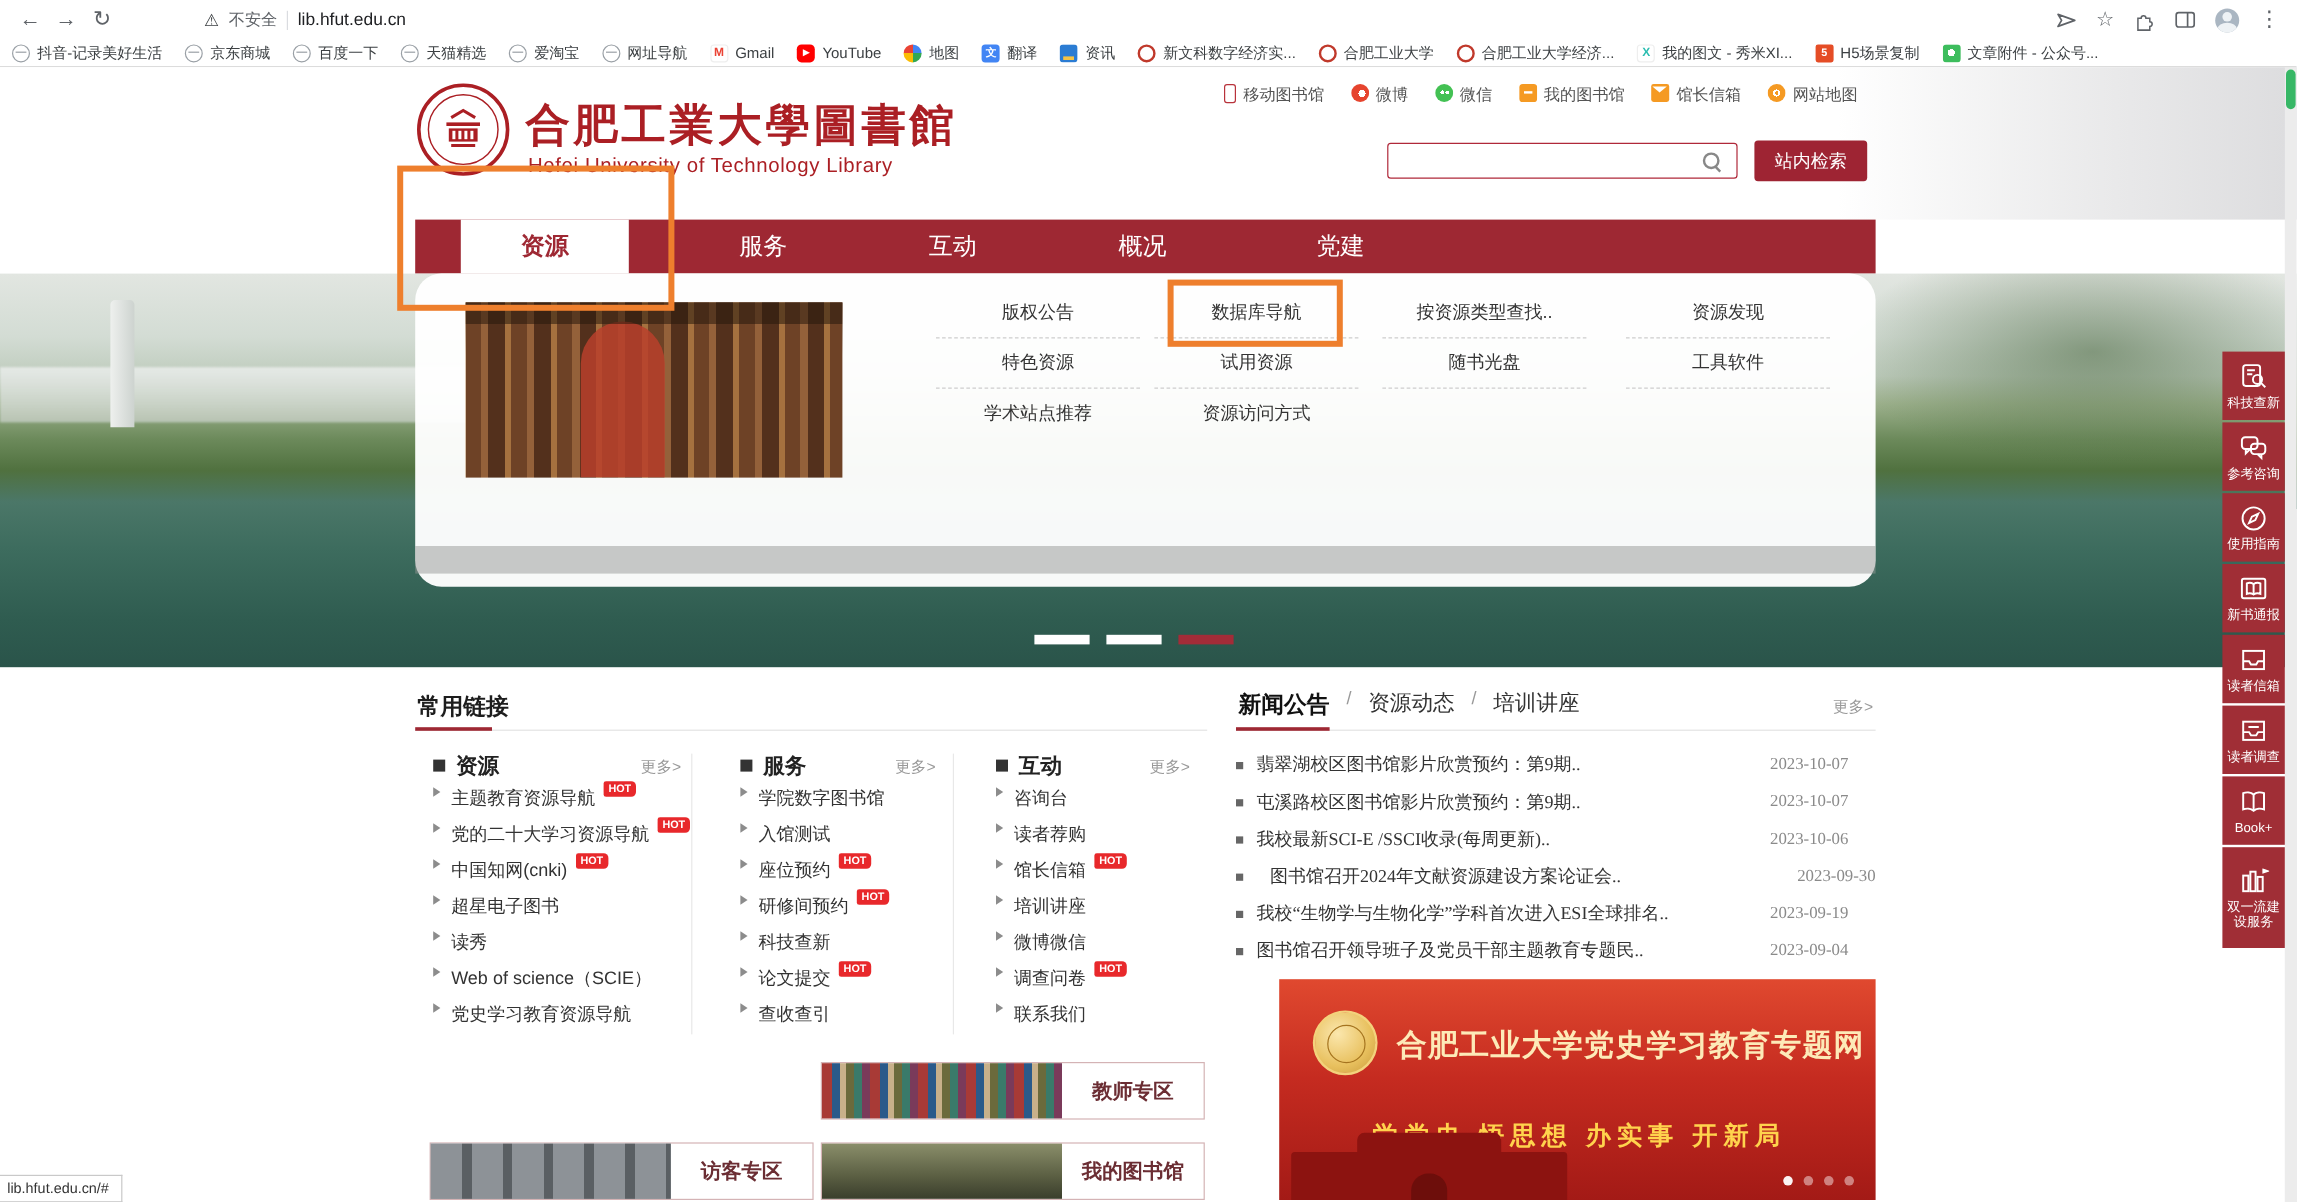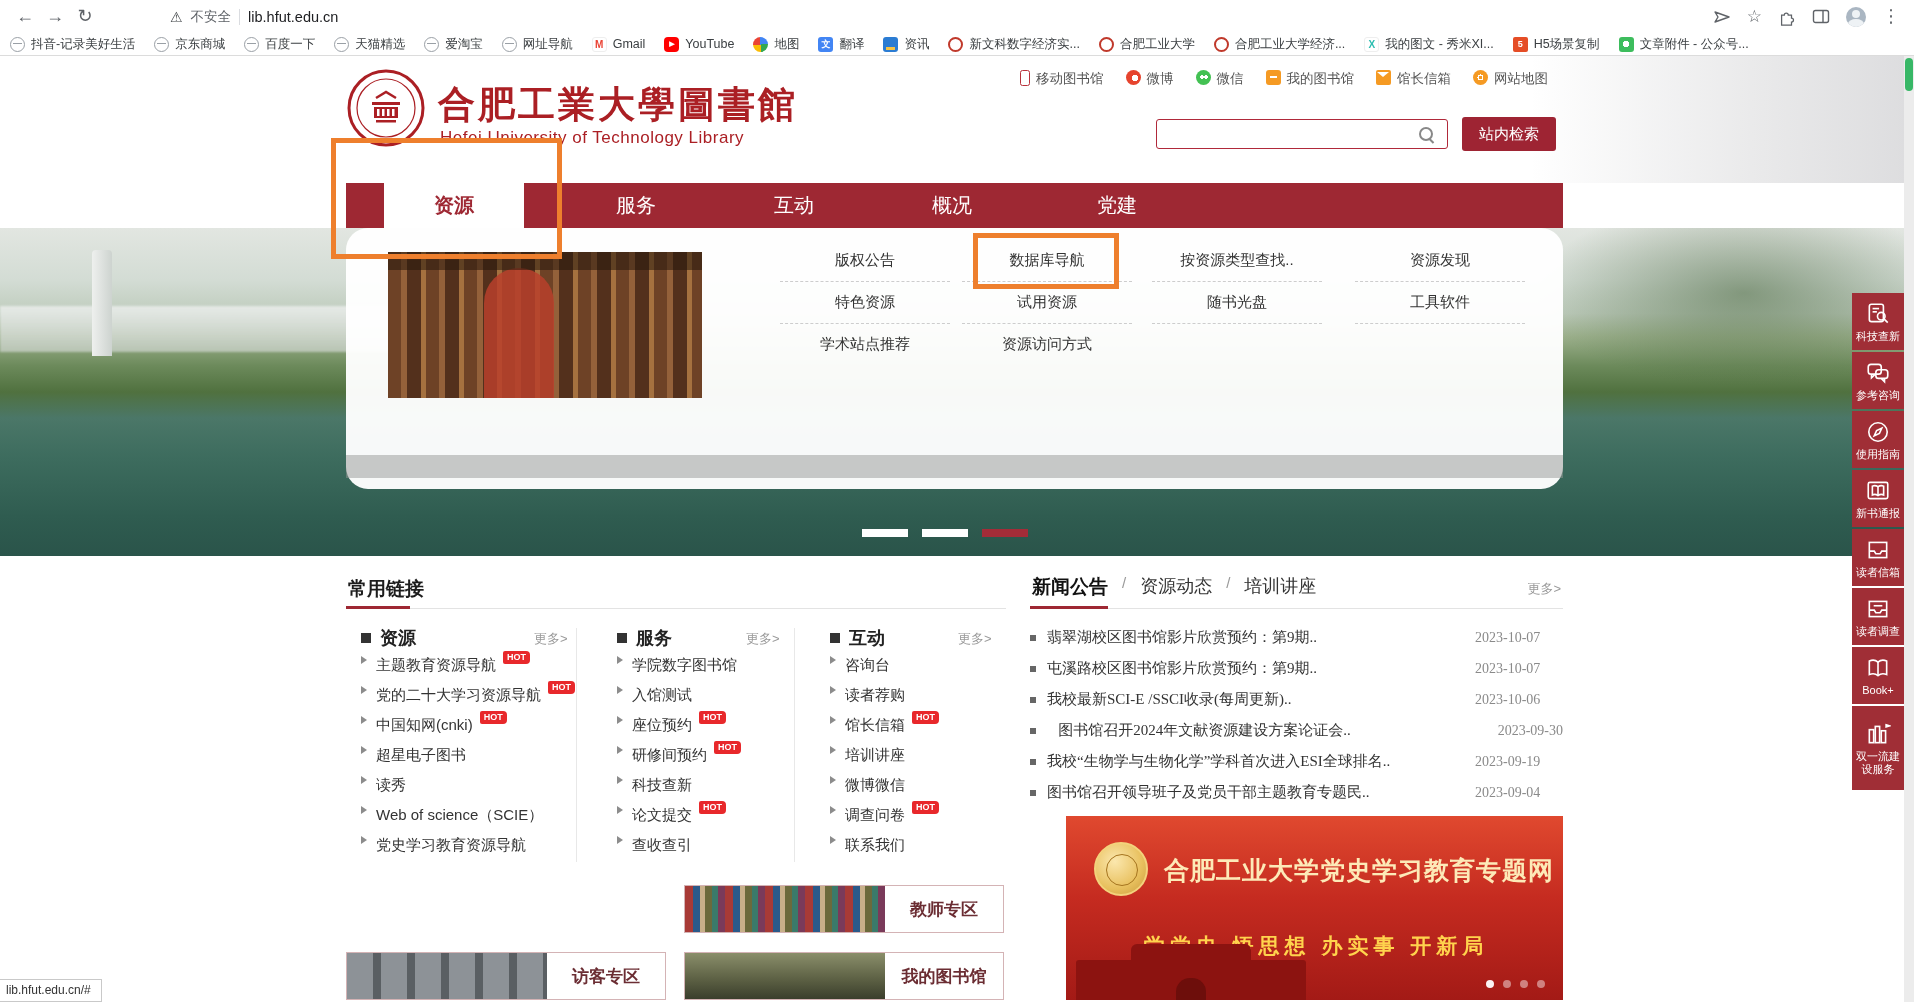--- a/index.html
+++ b/index.html
@@ -530,21 +530,21 @@
         <span class="nbul"></span>
         <span class="ntitle">图书馆召开领导班子及党员干部主题教育专题民..</span>
         <span class="ndate">2023-09-04</span>
       </div>
   </div>
 
   <div class="zone" style="left:684px;top:885px;">
     <div class="zphoto zp-teacher"></div>
     <div class="zlabel">教师专区</div>
   </div>
-  <div class="zone" style="left:346px;top:952px;">
+  <div class="zone" style="left:358px;top:952px;">
     <div class="zphoto zp-visitor"></div>
     <div class="zlabel">访客专区</div>
   </div>
   <div class="zone" style="left:684px;top:952px;">
     <div class="zphoto zp-mylib"></div>
     <div class="zlabel">我的图书馆</div>
   </div>
 
   <div class="party">
     <div class="p-emblem"></div>

